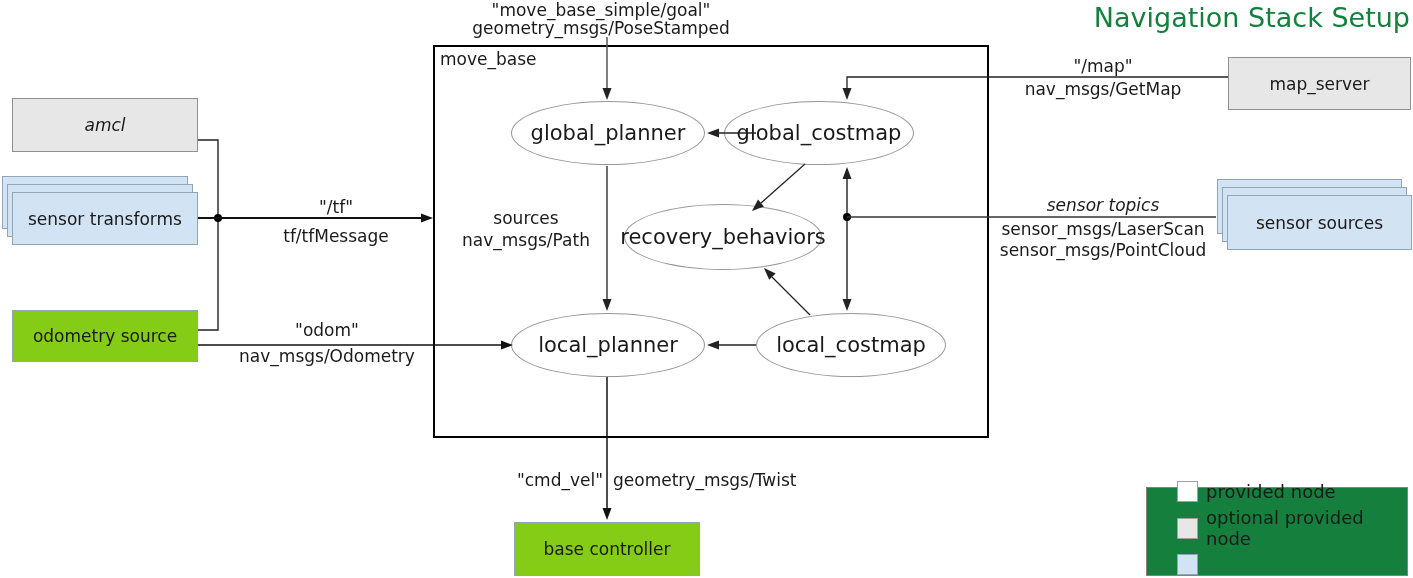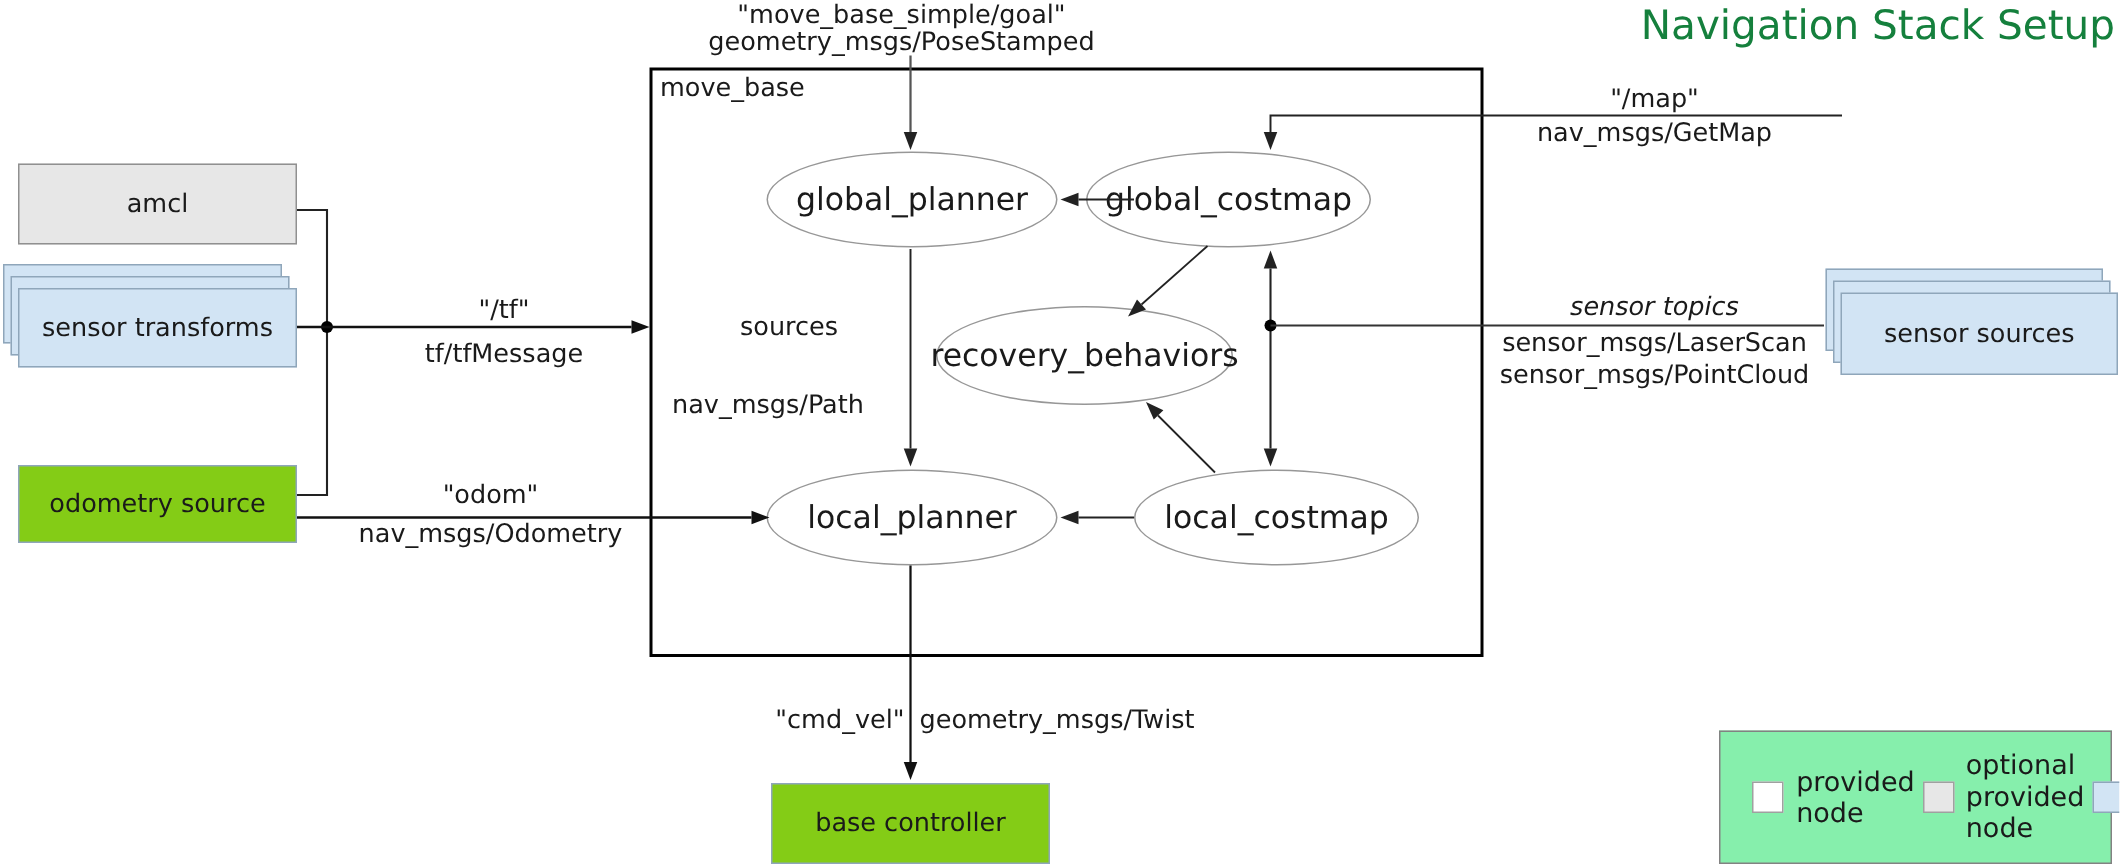--- a/index.html
+++ b/index.html
@@ -37,54 +37,57 @@
   .lbl{position:absolute;font-size:17px;line-height:18px;white-space:nowrap;z-index:6;}
   .lbl.center{text-align:center;}
   .lbl.right{text-align:right;}
   .italic{font-style:italic;}
   .title{
     position:absolute;top:2px;right:3px;font-size:27px;color:#15803d;z-index:6;white-space:nowrap;
   }
   
   .legend{
     position:absolute;left:1146px;top:487px;width:262px;height:89px;
-    border:1px solid #828282;background:#86efac;box-sizing:border-box;z-index:6;
-    display:flex;flex-direction:row;justify-content:center;gap:5px;padding-left:30px;
+    border:1px solid #828282;background:#15803d;box-sizing:border-box;z-index:6;
+    display:flex;flex-direction:column;justify-content:flex-end;gap:5px;padding-left:30px;
   }
   .legend-row{display:flex;align-items:center;gap:8px;font-size:18px;}
   .swatch{width:21px;height:21px;box-sizing:border-box;flex:0 0 auto;}
   .swatch.provided{background:#ffffff;border:1px solid #a0a0a0;}
   .swatch.optional{background:#e7e7e7;border:1px solid #a0a0a0;}
   .swatch.platform{background:#d2e4f4;border:1px solid #8fa6ba;}
 </style>
 </head>
 <body>
 
 <div class="canvas">
 
   <div class="title">Navigation Stack Setup</div>
 
   <div class="container-box"></div>
   <div class="container-label">move_base</div>
 
-  <div class="node-box gray-box" style="left:12px;top:109px;width:186px;height:54px;">
+  <div class="node-box gray-box" style="left:12px;top:98px;width:186px;height:54px;font-style:italic;">
     <span>amcl</span>
   </div>
 
   <div class="stack" style="left:12px;top:192px;width:186px;height:53px;">
     <i class="sheet back"></i>
     <i class="sheet mid"></i>
     <i class="sheet"></i>
     <span class="stack-label">sensor transforms</span>
   </div>
 
   <div class="node-box blue-box" style="left:12px;top:310px;width:186px;height:52px;">
     <span>odometry source</span>
   </div>
 
+  <div class="node-box gray-box" style="left:1228px;top:57px;width:183px;height:53px;">
+    <span>map_server</span>
+  </div>
 
   <div class="stack" style="left:1227px;top:195px;width:185px;height:55px;">
     <i class="sheet back"></i>
     <i class="sheet mid"></i>
     <i class="sheet"></i>
     <span class="stack-label">sensor sources</span>
   </div>
 
   <div class="node-box blue-box" style="left:514px;top:522px;width:186px;height:54px;">
     <span>base controller</span>
@@ -159,21 +162,21 @@
   <div class="lbl center" style="left:236px;top:227px;width:200px;">tf/tfMessage</div>
 
   <div class="lbl center" style="left:227px;top:321px;width:200px;">"odom"</div>
   <div class="lbl center" style="left:227px;top:347px;width:200px;">nav_msgs/Odometry</div>
 
   <div class="lbl center italic" style="left:995px;top:196px;width:216px;">sensor topics</div>
   <div class="lbl center" style="left:995px;top:220px;width:216px;">sensor_msgs/LaserScan</div>
   <div class="lbl center" style="left:995px;top:241px;width:216px;">sensor_msgs/PointCloud</div>
 
   <div class="lbl center" style="left:435px;top:209px;width:182px;">sources</div>
-  <div class="lbl center" style="left:421px;top:231px;width:182px;margin-top:30px;">nav_msgs/Path</div>
+  <div class="lbl center" style="left:435px;top:231px;width:182px;">nav_msgs/Path</div>
 
   <div class="lbl right" style="left:455px;top:471px;width:148px;">"cmd_vel"</div>
   <div class="lbl" style="left:613px;top:471px;">geometry_msgs/Twist</div>
 
   <div class="legend">
     <div class="legend-row">
       <span class="swatch provided"></span>
       <span>provided node</span>
     </div>
     <div class="legend-row">

